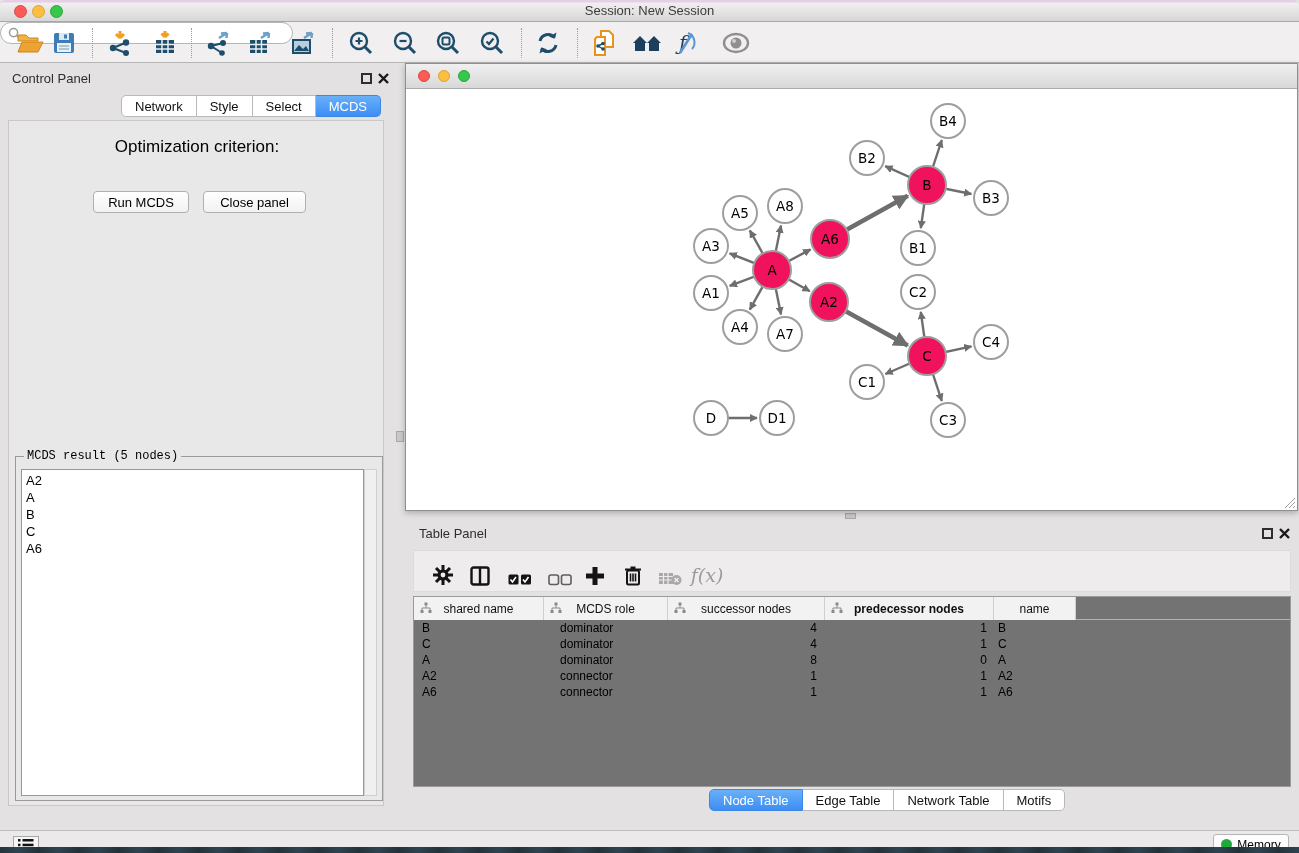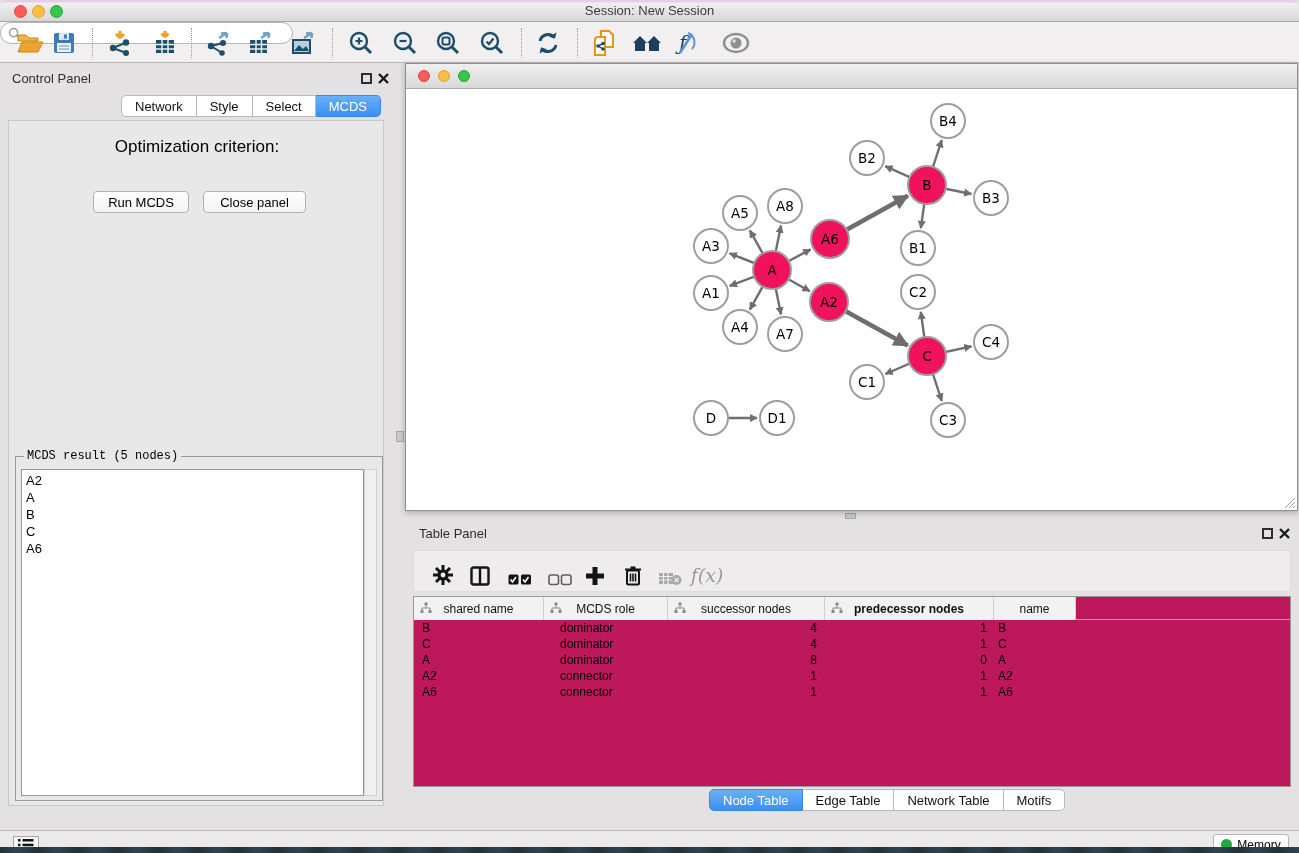--- a/index.html
+++ b/index.html
@@ -68,21 +68,21 @@
   #net-grip{right:1px;bottom:1px;}
   .split-thumb{background:#c9c9c9;border:1px solid #a8a8a8;}
 
   
   #tablepanel{left:405px;top:520px;width:894px;height:295px;}
   #tp-title{left:14px;top:6px;font-size:13px;color:#2e2e2e;}
   #tp-toolbar{left:8px;top:30px;width:878px;height:42px;background:#eeecec;
     border:1px solid #dcdcdc;}
   .tp-icon{top:7px;width:30px;height:28px;display:flex;align-items:flex-end;justify-content:center;}
   #tp-fx{font-family:"DejaVu Serif",serif;font-style:italic;font-size:19px;color:#9a9a9a;}
-  #node-table{left:8px;top:76px;width:878px;height:191px;background:#be185d;
+  #node-table{left:8px;top:76px;width:878px;height:191px;background:#737373;
     border:1px solid #9a9a9a;overflow:hidden;}
   #nt-header{display:flex;height:23px;border-bottom:1px solid #b2b2b2;}
   .nt-hcell{background:#f3f2f2;border-right:1px solid #cfcfcf;height:23px;position:relative;
     display:flex;align-items:center;justify-content:center;font-size:12px;color:#111;}
   .nt-hcell .hicon{position:absolute;left:6px;top:5px;}
   .nt-row{display:flex;height:16px;font-size:12px;color:#000;align-items:center;}
   .nt-cell{overflow:hidden;white-space:nowrap;}
   .c0{width:130px;padding-left:8px;}
   .c1{width:124px;padding-left:16px;}
   .c2{width:157px;text-align:right;padding-right:8px;}

